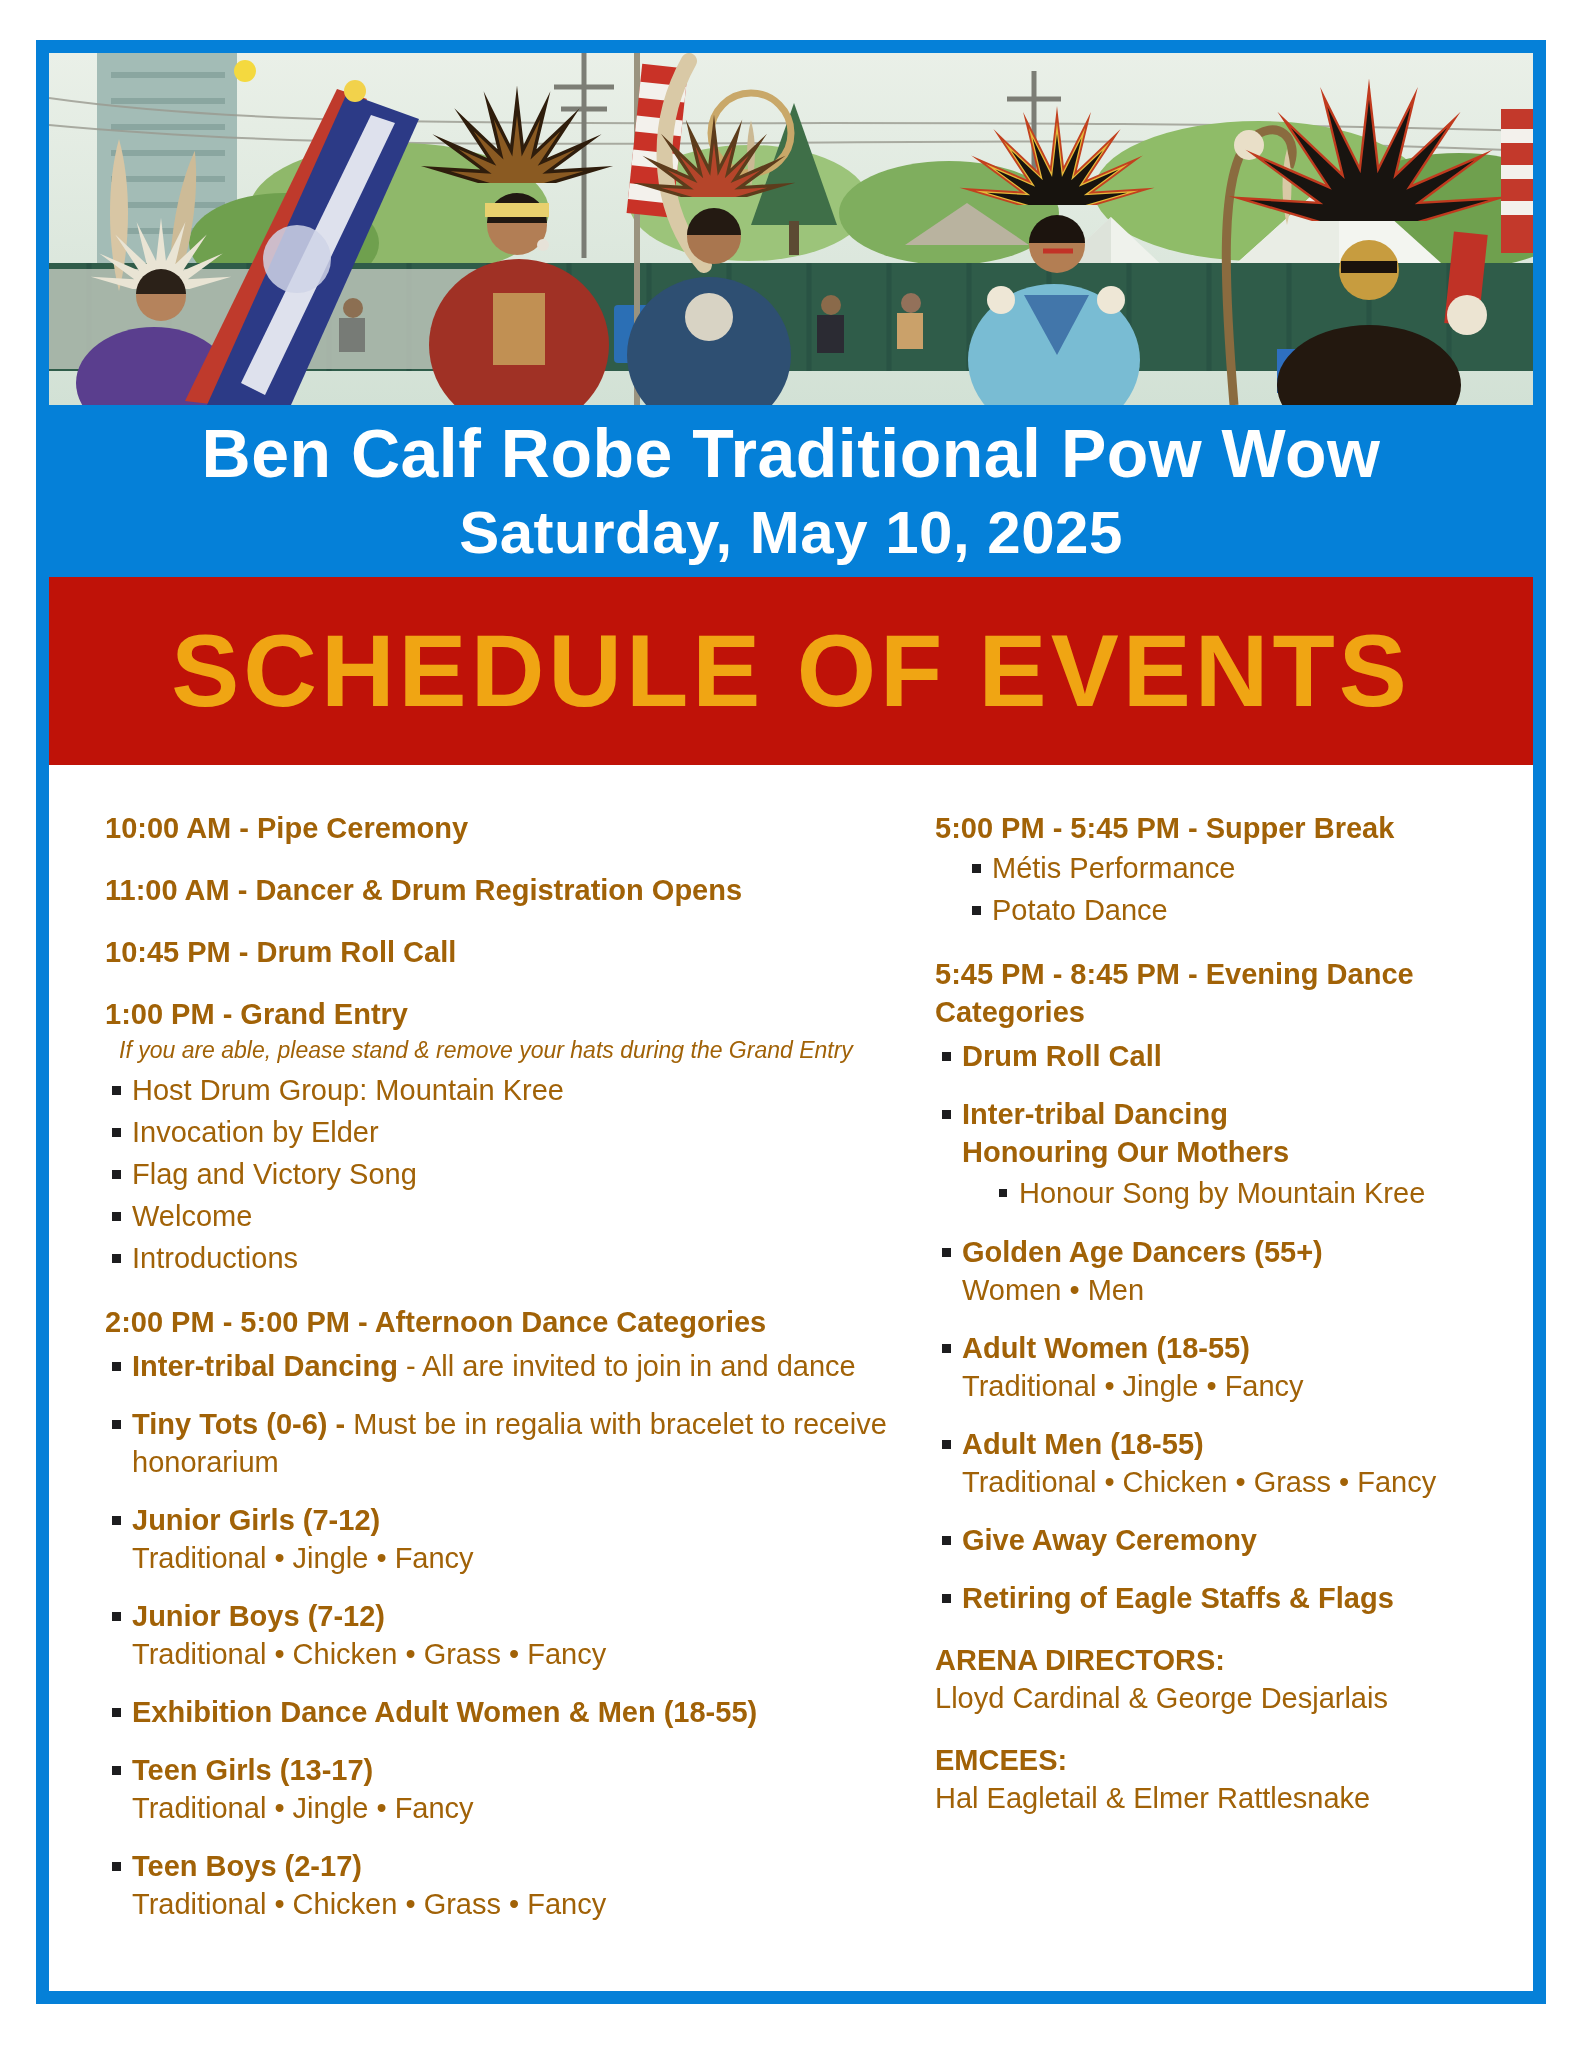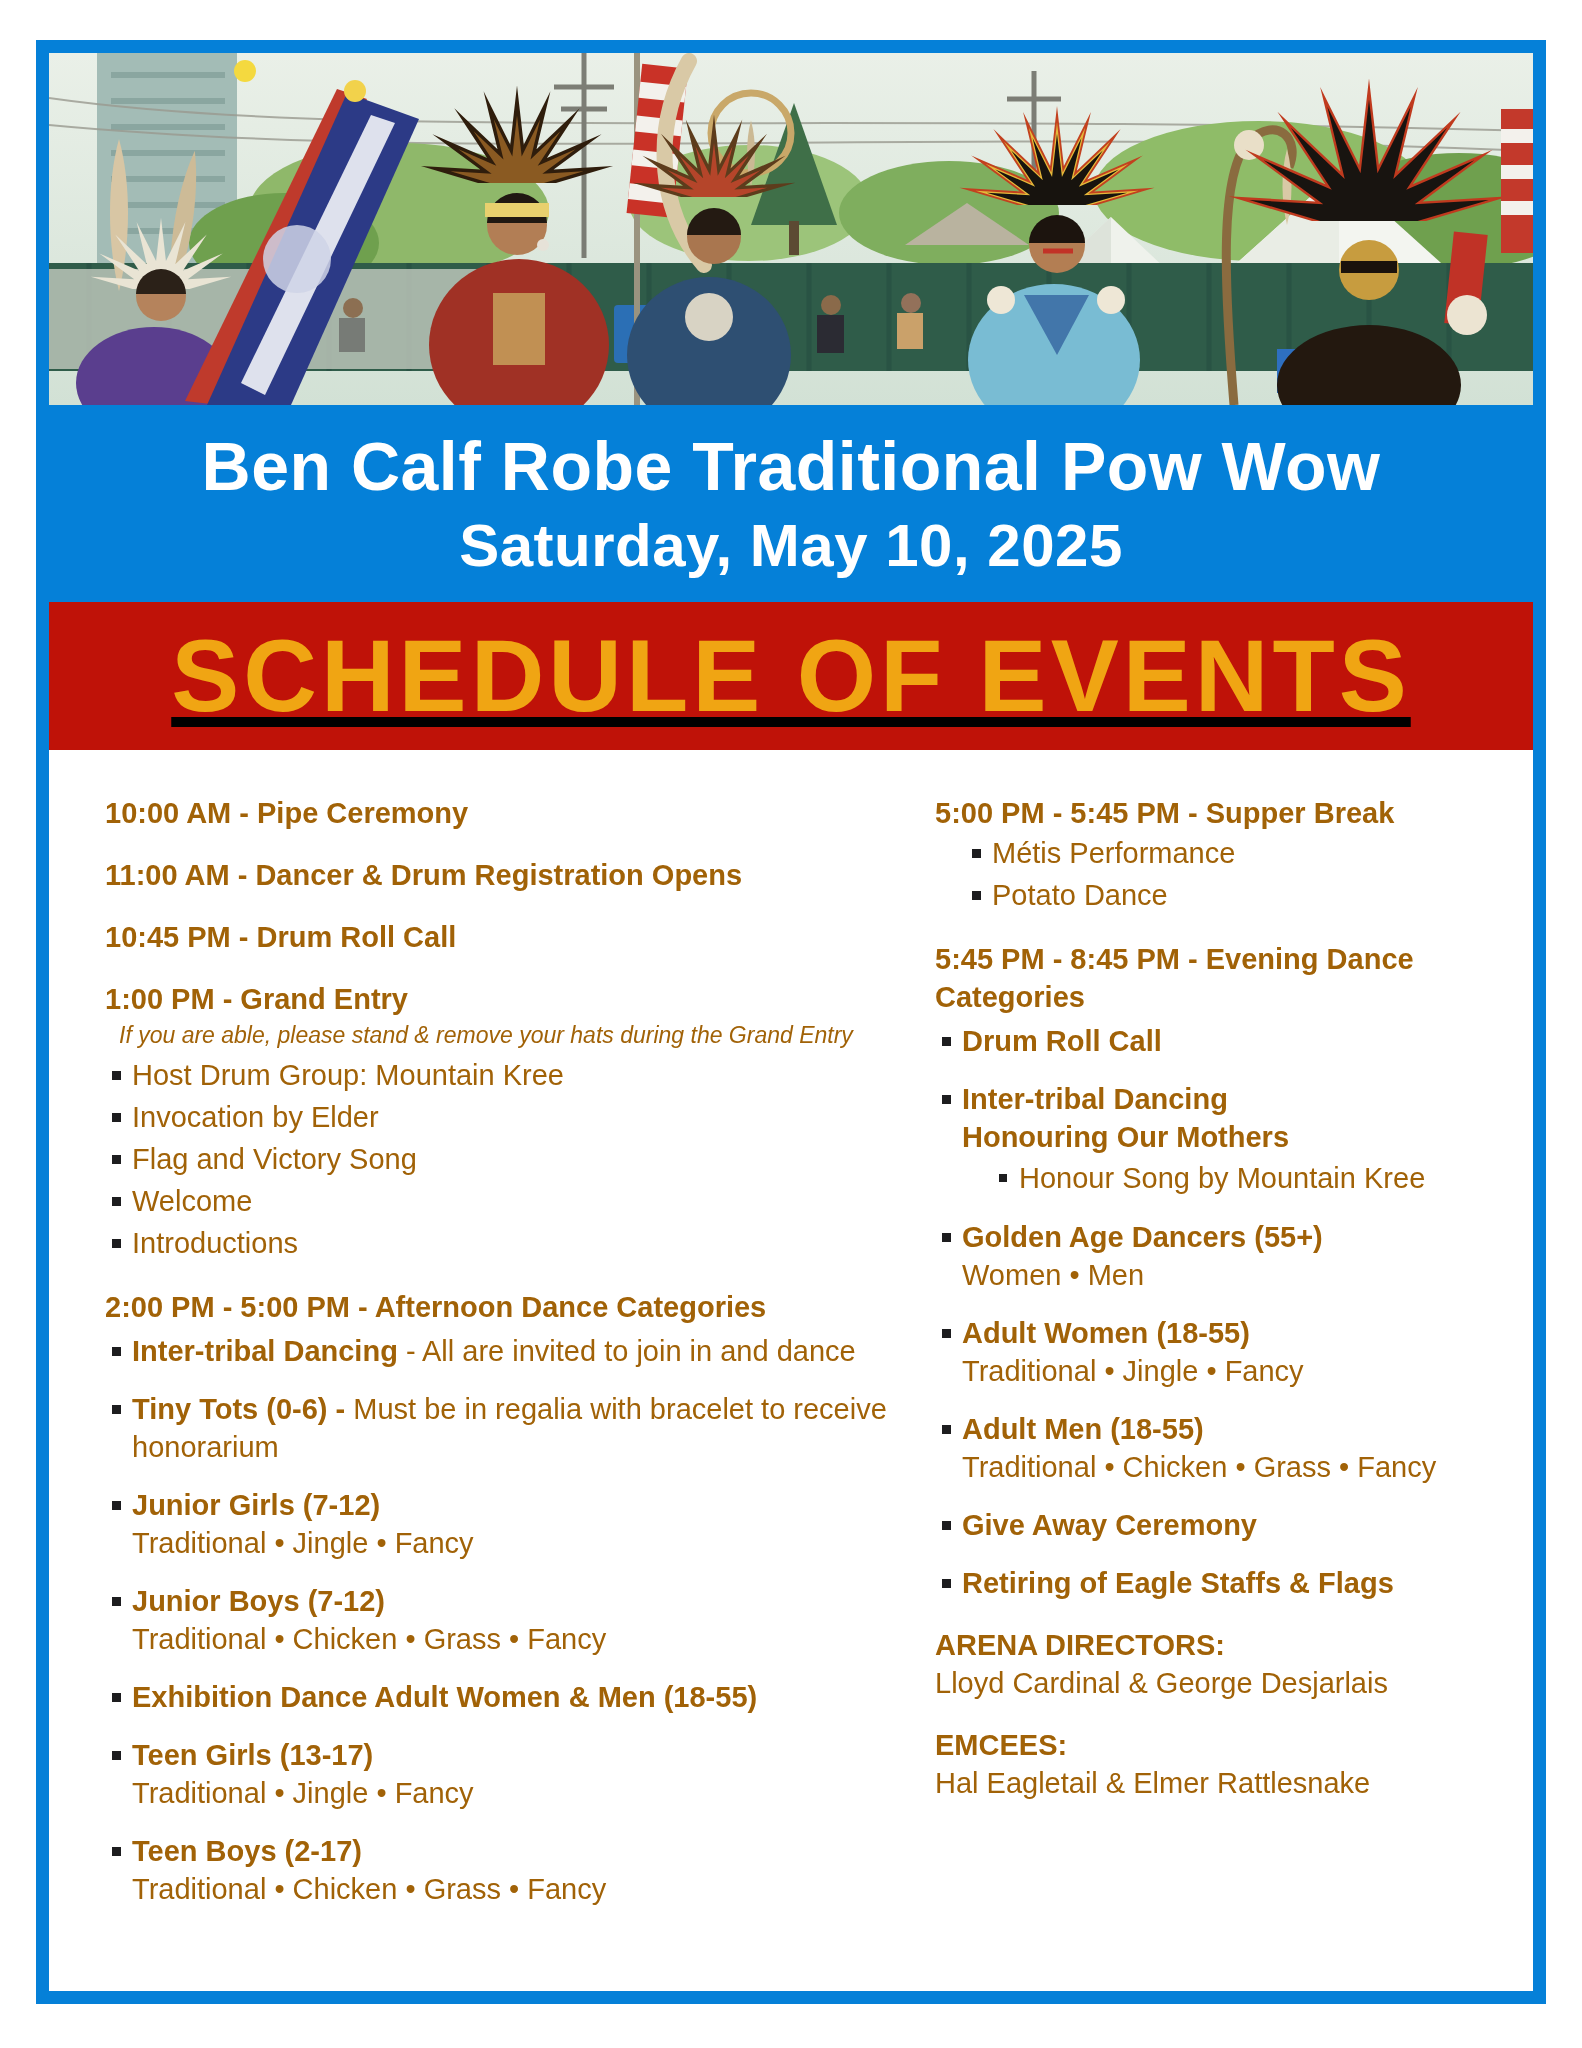--- a/index.html
+++ b/index.html
@@ -5,26 +5,26 @@
   html,body{margin:0;padding:0;background:#ffffff;}
   body{width:1582px;height:2048px;position:relative;font-family:"Liberation Sans","DejaVu Sans",sans-serif;}
   .frame{
     position:absolute;left:36px;top:40px;width:1510px;height:1964px;
     box-sizing:border-box;border:13px solid #0580d8;background:#ffffff;
     display:flex;flex-direction:column;overflow:hidden;
   }
   .photo{height:352px;flex:none;position:relative;background:#dfe8e0;}
   .photo svg{display:block;width:100%;height:100%;}
   .banner-blue{
-    height:197px;flex:none;background:#0580d8;color:#ffffff;
+    height:172px;flex:none;background:#0580d8;color:#ffffff;
     display:flex;flex-direction:column;align-items:center;justify-content:center;gap:16px;
   }
   .banner-title{font-size:68px;font-weight:700;line-height:1;letter-spacing:.5px;}
   .banner-date{font-size:60px;font-weight:700;line-height:1;letter-spacing:.5px;}
-  .banner-red{height:148px;flex:none;background:#bf1208;display:flex;align-items:center;justify-content:center;text-decoration:underline;}
+  .banner-red{height:188px;flex:none;background:#bf1208;display:flex;align-items:center;justify-content:center;}
   .banner-red .label{font-size:102px;font-weight:700;color:#f0a513;letter-spacing:4px;line-height:1;}
   .schedule{flex:1;display:flex;padding:44px 16px 0 56px;color:#a16207;font-size:29px;line-height:38px;}
   .col-l{width:830px;flex:none;box-sizing:border-box;padding-right:30px;}
   .col-r{flex:1;min-width:0;}
   .h{font-weight:700;margin:0;}
   .block{margin-bottom:24px;}
   .block:last-child{margin-bottom:0;}
   .note{font-style:italic;font-size:23px;line-height:30px;margin:2px 0 4px 14px;}
   .li{position:relative;padding-left:27px;margin-bottom:20px;}
   .items .li:last-child{margin-bottom:0;}

